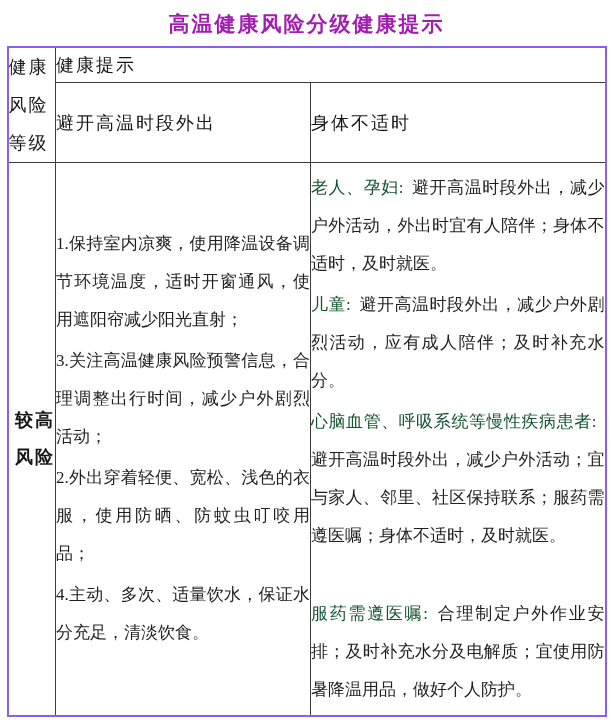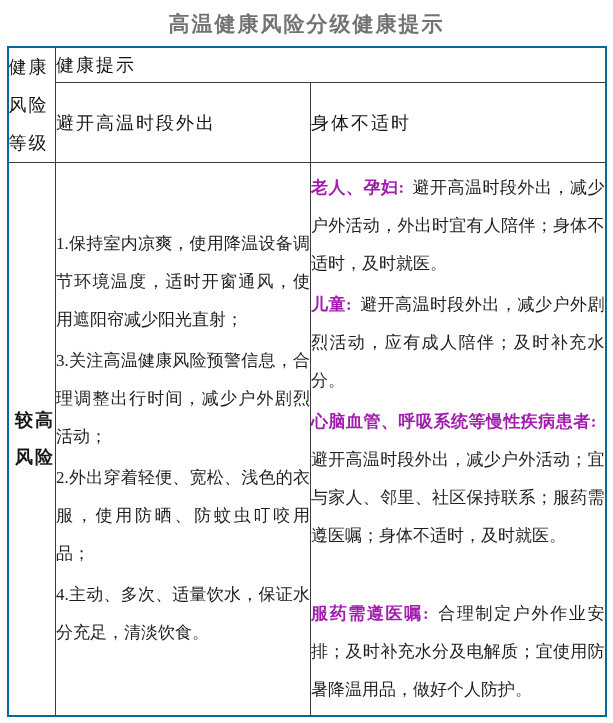--- a/index.html
+++ b/index.html
@@ -16,28 +16,28 @@
   }
   .page-title {
     margin: 9px 0 0 0;
     height: 29px;
     line-height: 29px;
     text-align: center;
     font-family: "Liberation Sans", sans-serif;
     font-size: 21px;
     font-weight: bold;
     letter-spacing: 2px;
-    color: #737373;
+    color: #a21caf;
   }
   table.tips-table {
     border-collapse: collapse;
     table-layout: fixed;
     width: 598px;
     margin: 8px auto 0 auto;
-    border: 2px solid #0369a1;
+    border: 2px solid #8b5cf6;
   }
   table.tips-table td {
     border: 1px solid #3c3c3c;
     padding: 0;
     vertical-align: middle;
     overflow: hidden;
   }
   col.c1 { width: 48px; }
   col.c2 { width: 255px; }
   col.c3 { width: 295px; }
@@ -88,23 +88,23 @@
   td.body-cell p {
     margin: 0 0 3px 0;
   }
   td.body-cell p:last-child {
     margin-bottom: 0;
   }
   p.key-group.gap-before {
     margin-top: 40px;
   }
   .group-label {
-    font-weight: bold;
+    font-weight: normal;
     margin-right: 8px;
-    color: #a21caf;
+    color: #14532d;
   }
 </style>
 </head>
 <body>
 
 <h1 class="page-title">高温健康风险分级健康提示</h1>
 
 <table class="tips-table">
   <colgroup>
     <col class="c1">

